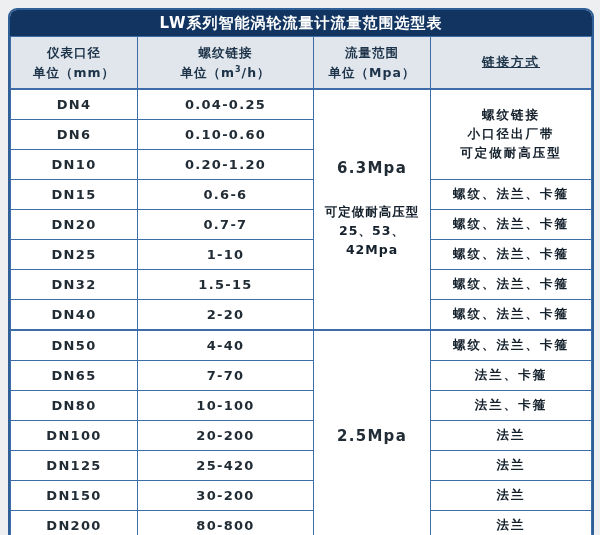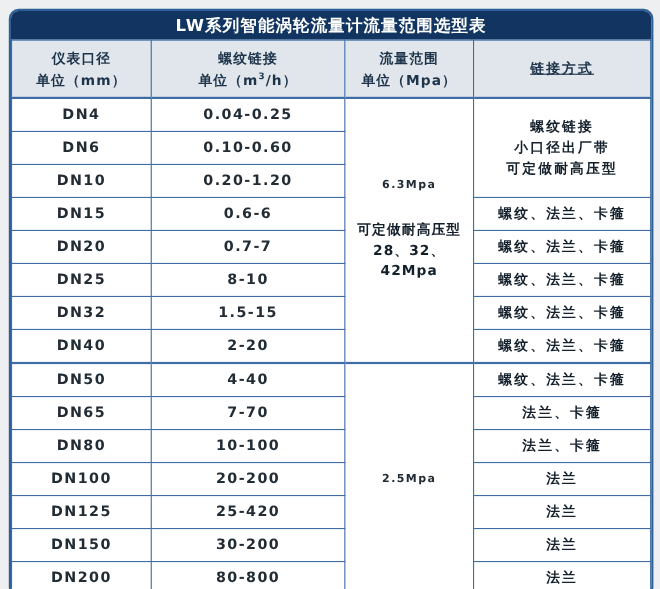--- a/index.html
+++ b/index.html
@@ -66,21 +66,21 @@
     letter-spacing: 1.3px;
   }
   .cn {
     font-size: 12.5px;
     letter-spacing: 2px;
     color: #14202b;
   }
   .conn-merged div { line-height: 1.5; }
   .pressure-cell { vertical-align: middle; }
   .pressure-main {
-    font-size: 10px;
+    font-size: 15px;
     letter-spacing: 1.3px;
     margin-bottom: 26px;
   }
   .pressure-cell.single .pressure-main { margin-bottom: 0; }
   .pressure-note {
     font-size: 12.5px;
     line-height: 1.5;
     letter-spacing: 1px;
     text-align: center;
   }
@@ -125,21 +125,21 @@
       </tr>
     </thead>
     <tbody>
       <tr>
         <td>DN4</td>
         <td>0.04-0.25</td>
         <td class="pressure-cell" rowspan="8">
           <div class="pressure-main">6.3Mpa</div>
           <div class="pressure-note cn">
             <div>可定做耐高压型</div>
-            <div>28、32、42Mpa</div>
+            <div>25、53、42Mpa</div>
           </div>
         </td>
         <td class="cn conn-merged" rowspan="3">
           <div>螺纹链接</div>
           <div>小口径出厂带</div>
           <div>可定做耐高压型</div>
         </td>
       </tr>
       <tr>
         <td>DN6</td>
@@ -154,21 +154,21 @@
         <td>0.6-6</td>
         <td class="cn">螺纹、法兰、卡箍</td>
       </tr>
       <tr>
         <td>DN20</td>
         <td>0.7-7</td>
         <td class="cn">螺纹、法兰、卡箍</td>
       </tr>
       <tr>
         <td>DN25</td>
-        <td>8-10</td>
+        <td>1-10</td>
         <td class="cn">螺纹、法兰、卡箍</td>
       </tr>
       <tr>
         <td>DN32</td>
         <td>1.5-15</td>
         <td class="cn">螺纹、法兰、卡箍</td>
       </tr>
       <tr>
         <td>DN40</td>
         <td>2-20</td>

